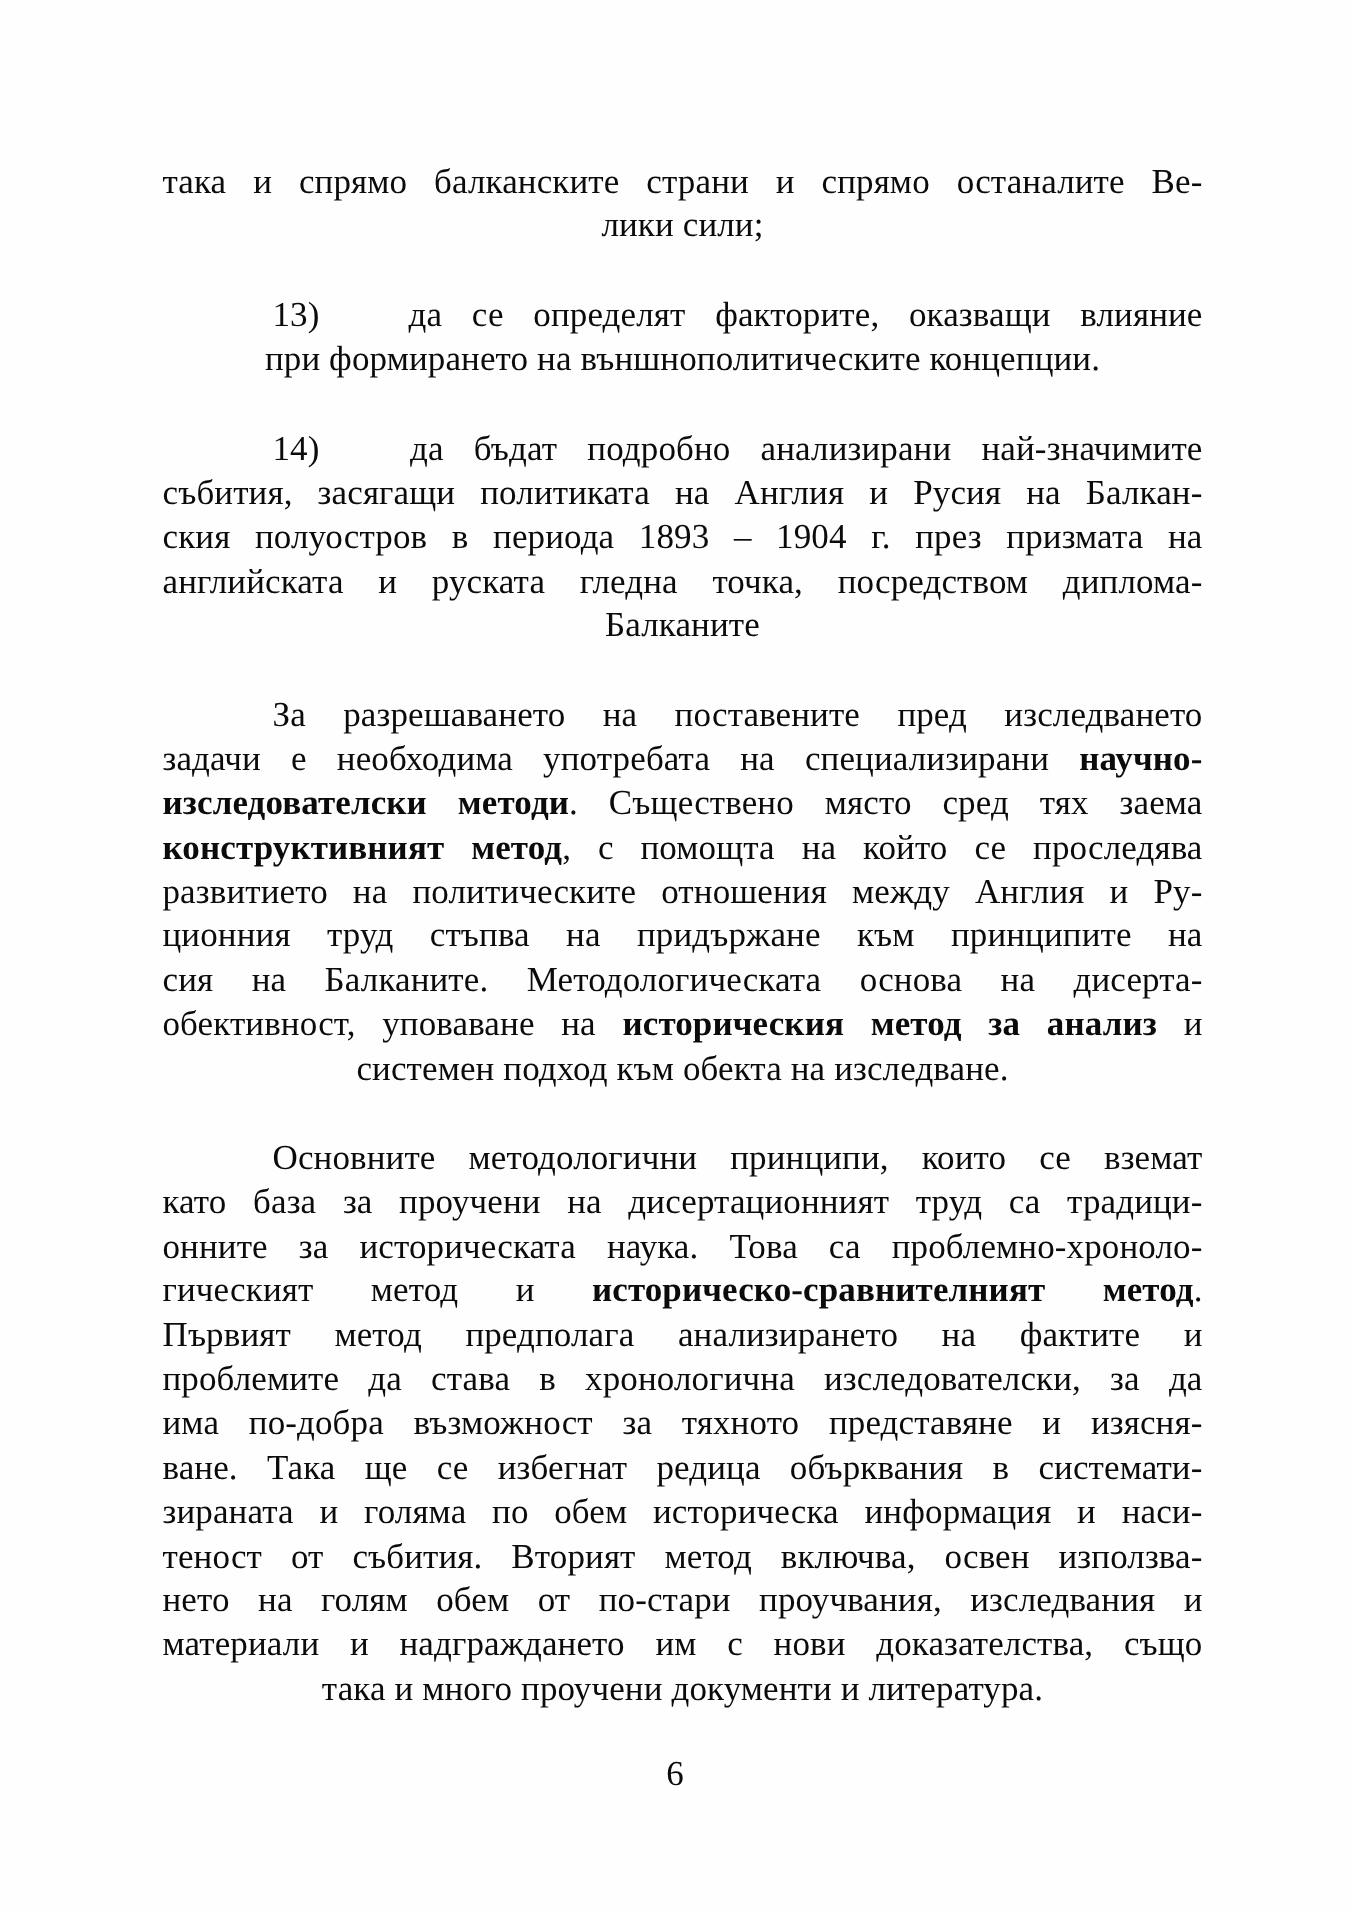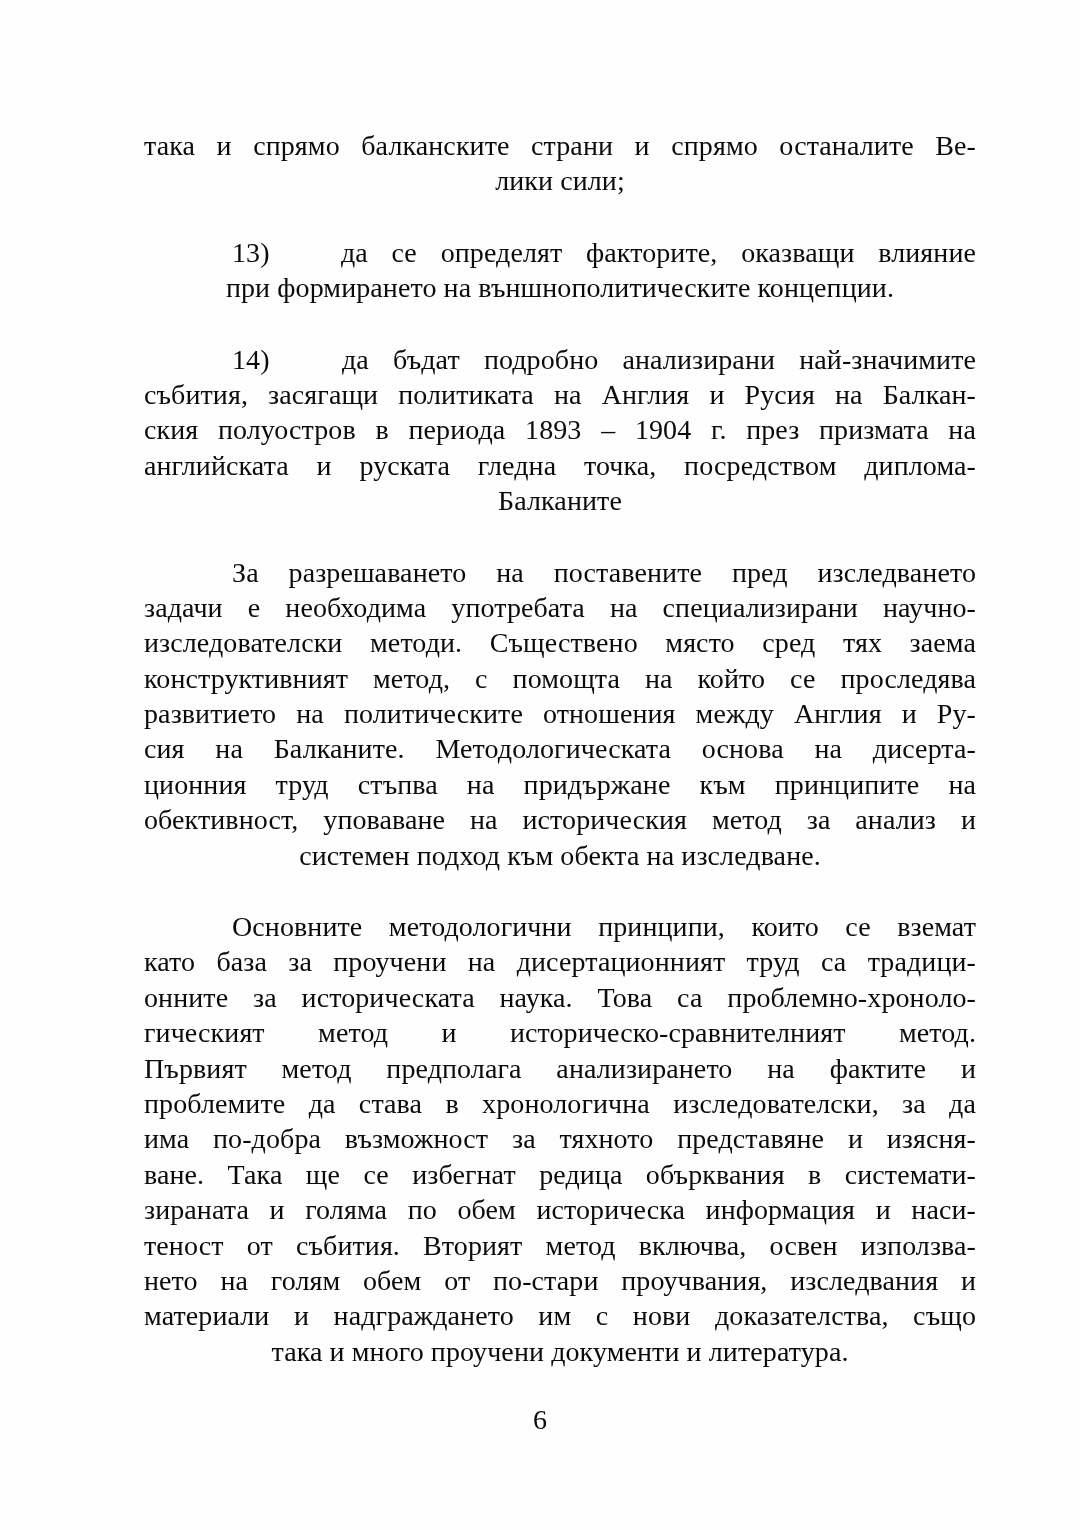--- a/index.html
+++ b/index.html
@@ -11,42 +11,42 @@
     position: relative;
     width: 1080px;
     height: 1530px;
     background: #fefefe;
     font-family: "Liberation Serif", "DejaVu Serif", serif;
     color: #0b0b0b;
     overflow: hidden;
   }
   .text-block {
     position: absolute;
-    left: 144px;
+    left: 130px;
     top: 128px;
     width: 832px;
   }
   .line {
     font-size: 28px;
     line-height: 35.4px;
     height: 35.4px;
     white-space: normal;
     text-align: center;
     letter-spacing: 0.1px;
   }
   .line.j {
     text-align: justify;
     text-align-last: justify;
   }
   .line.ind {
     text-indent: 88px;
     margin-top: 36px;
   }
   .bold {
-    font-weight: normal;
+    font-weight: bold;
   }
   .page-number {
     position: absolute;
     left: 0;
     top: 1402px;
     width: 1080px;
     text-align: center;
     font-size: 28px;
     line-height: 36px;
   }
@@ -63,22 +63,22 @@
       <div class="line j ind"><span>14)&nbsp;&nbsp; да бъдат подробно анализирани най-значимите</span></div>
       <div class="line j"><span>събития, засягащи политиката на Англия и Русия на Балкан-</span></div>
       <div class="line j"><span>ския полуостров в периода 1893 – 1904 г. през призмата на</span></div>
       <div class="line j"><span>английската и руската гледна точка, посредством диплома-</span></div>
       <div class="line"><span>Балканите</span></div>
       <div class="line j ind"><span>За разрешаването на поставените пред изследването</span></div>
       <div class="line j"><span>задачи е необходима употребата на специализирани </span><span class="bold">научно-</span></div>
       <div class="line j"><span class="bold">изследователски методи</span><span>. Съществено място сред тях заема</span></div>
       <div class="line j"><span class="bold">конструктивният метод</span><span>, с помощта на който се проследява</span></div>
       <div class="line j"><span>развитието на политическите отношения между Англия и Ру-</span></div>
+      <div class="line j"><span>ционния труд стъпва на придържане към принципите на</span></div>
       <div class="line j"><span>сия на Балканите. Методологическата основа на дисерта-</span></div>
-      <div class="line j"><span>ционния труд стъпва на придържане към принципите на</span></div>
       <div class="line j"><span>обективност, уповаване на </span><span class="bold">историческия метод за анализ</span><span> и</span></div>
       <div class="line"><span>системен подход към обекта на изследване.</span></div>
       <div class="line j ind"><span>Основните методологични принципи, които се вземат</span></div>
       <div class="line j"><span>като база за проучени на дисертационният труд са традици-</span></div>
       <div class="line j"><span>онните за историческата наука. Това са проблемно-хроноло-</span></div>
       <div class="line j"><span>гическият метод и </span><span class="bold">историческо-сравнителният метод</span><span>.</span></div>
       <div class="line j"><span>Първият метод предполага анализирането на фактите и</span></div>
       <div class="line j"><span>проблемите да става в хронологична изследователски, за да</span></div>
       <div class="line j"><span>има по-добра възможност за тяхното представяне и изясня-</span></div>
       <div class="line j"><span>ване. Така ще се избегнат редица обърквания в системати-</span></div>

